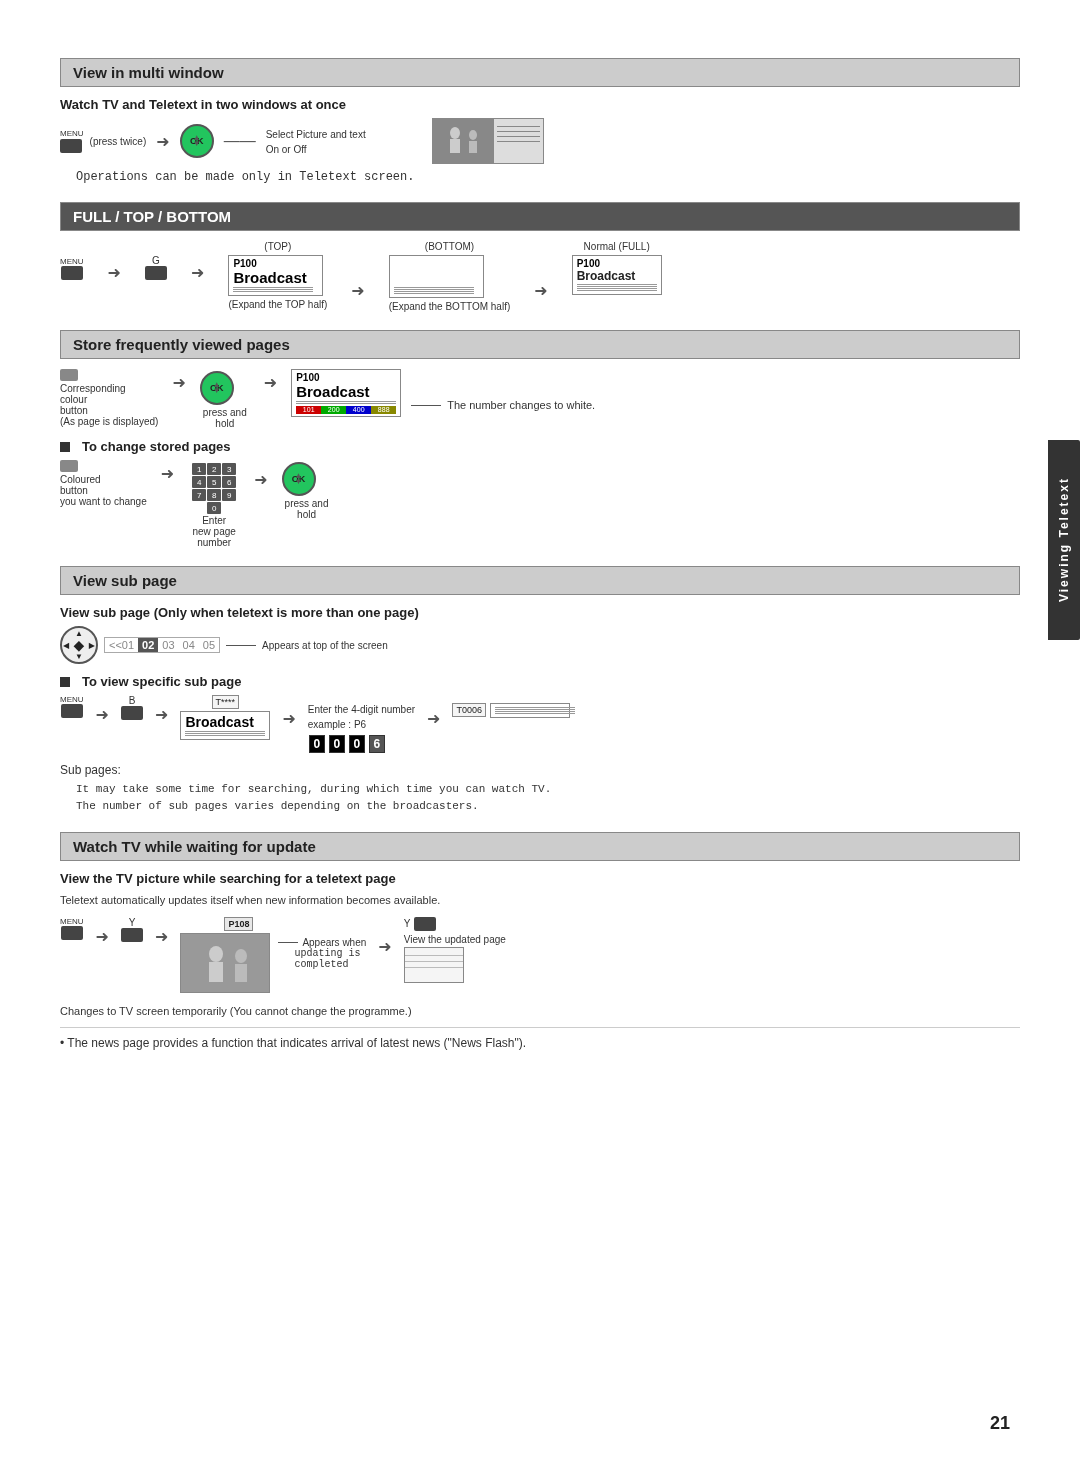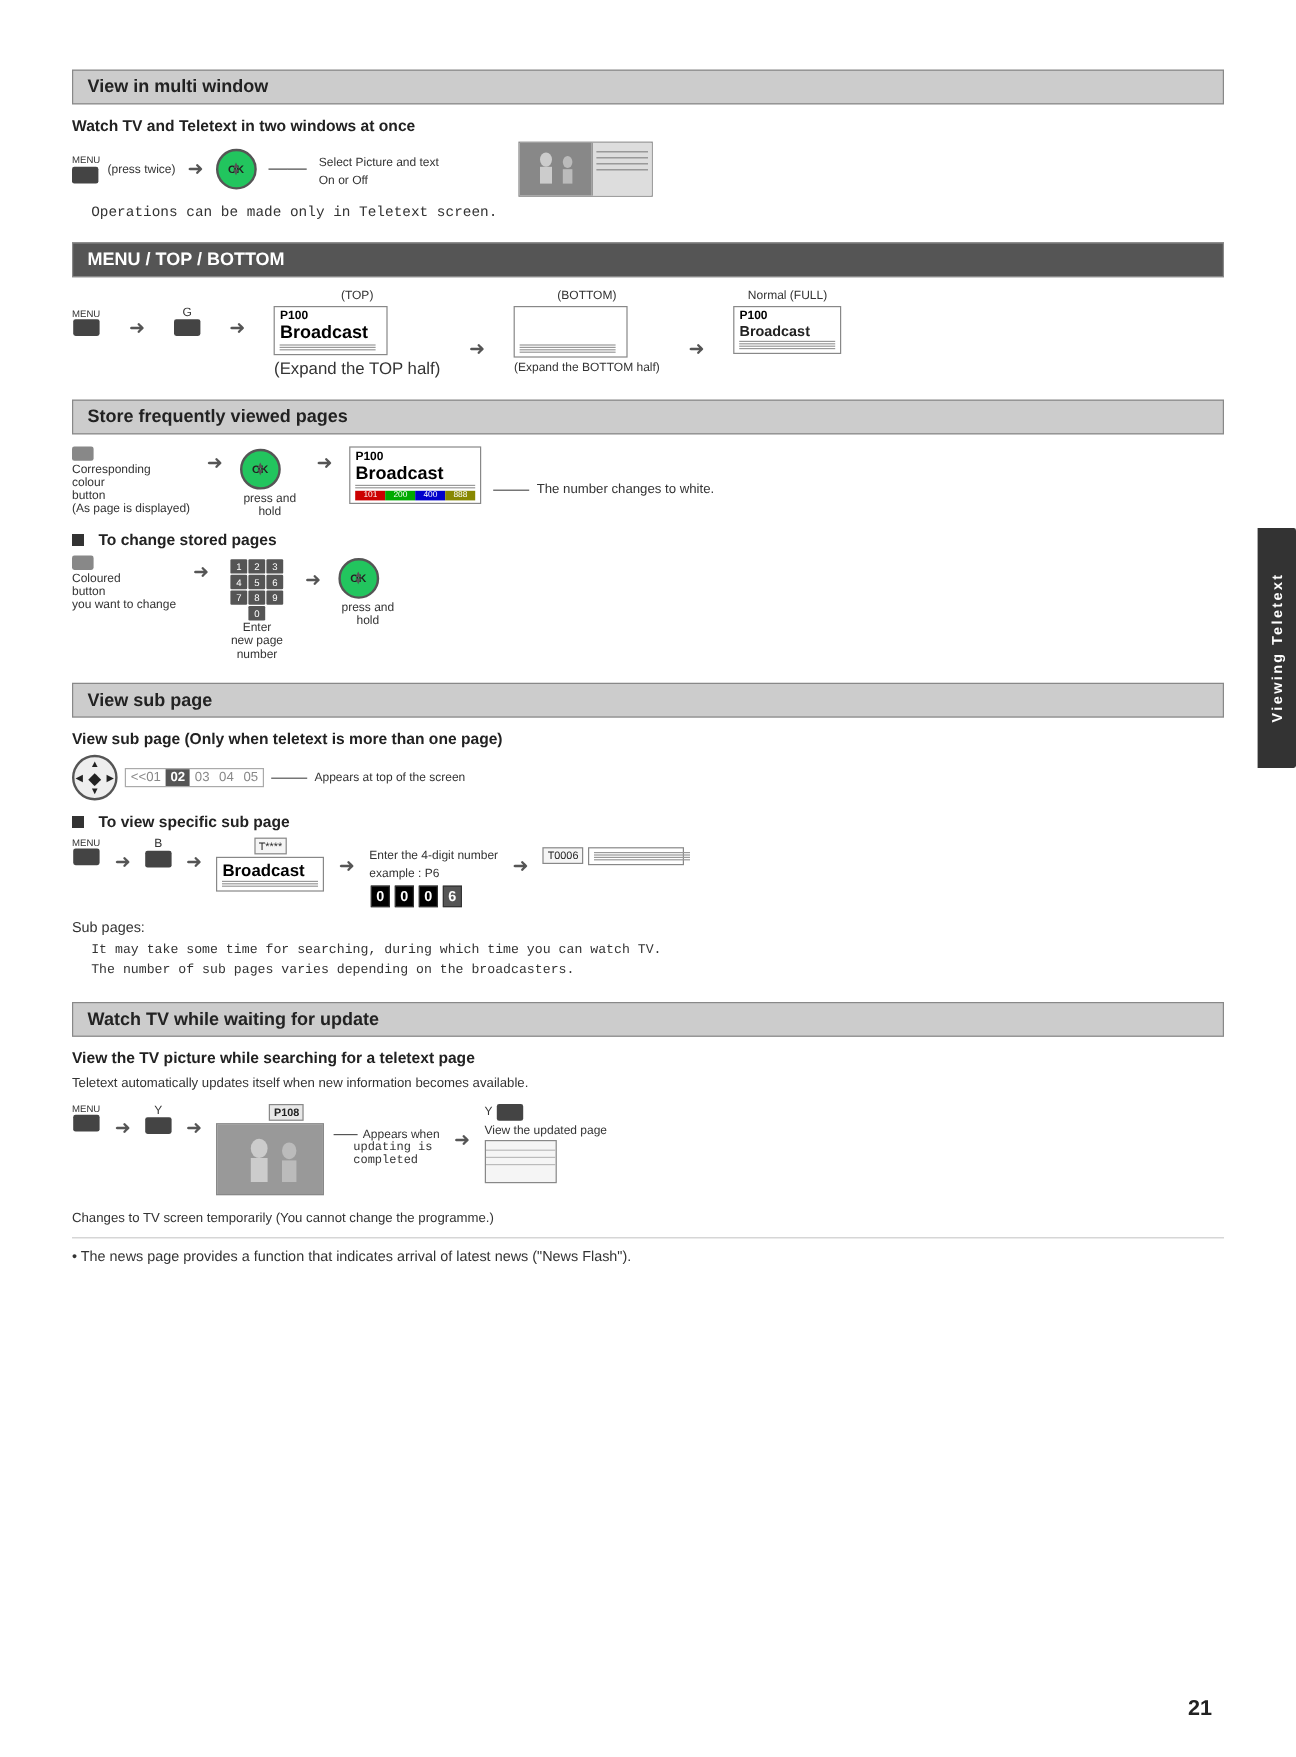--- a/index.html
+++ b/index.html
@@ -404,21 +404,21 @@
         </div>
       </div>
     </div>
   </div>
   <div class="bullet-point indent">
     <span>Operations can be made only in Teletext screen.</span>
   </div>
 </div>
 
 <div>
-  <div class="section-header dark">MENU / TOP / BOTTOM</div>
+  <div class="section-header dark">FULL / TOP / BOTTOM</div>
 
   <div class="row row-top" style="align-items:flex-start; gap:20px; margin-top:8px;">
 
     <div style="display:flex; flex-direction:column; align-items:center; margin-top:16px;">
       <span class="menu-label">MENU</span>
       <span class="btn-small"></span>
     </div>
     <span class="arrow-right" style="margin-top:22px;">➜</span>
 
     <div style="display:flex; flex-direction:column; align-items:center; margin-top:14px;">
@@ -429,21 +429,21 @@
 
     <div>
       <div class="small-label" style="text-align:center; margin-bottom:3px;">(TOP)</div>
       <div class="teletext-screen" style="width:95px;">
         <div class="tele-title">P100</div>
         <div class="tele-broadcast">Broadcast</div>
         <div class="tele-line"></div>
         <div class="tele-line"></div>
         <div class="tele-line"></div>
       </div>
-      <div class="small-label" style="text-align:center; font-size:14px; margin-top:3px;">(Expand the TOP half)</div>
+      <div class="small-label" style="text-align:center; font-size:10px; margin-top:3px;">(Expand the TOP half)</div>
     </div>
 
     <span class="arrow-right" style="margin-top:40px;">➜</span>
 
     <div>
       <div class="small-label" style="text-align:center; margin-bottom:3px;">(BOTTOM)</div>
       <div class="teletext-screen" style="width:95px;">
         <div style="height:28px;"></div>
         <div class="tele-line"></div>
         <div class="tele-line"></div>

